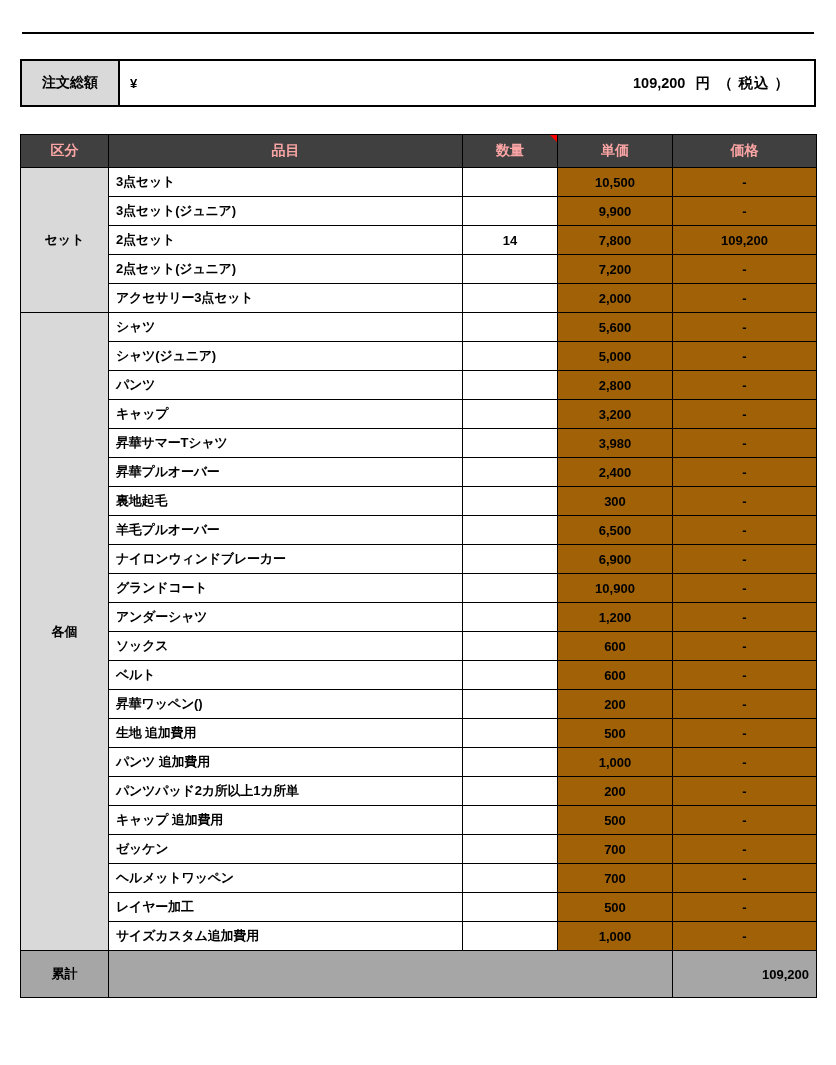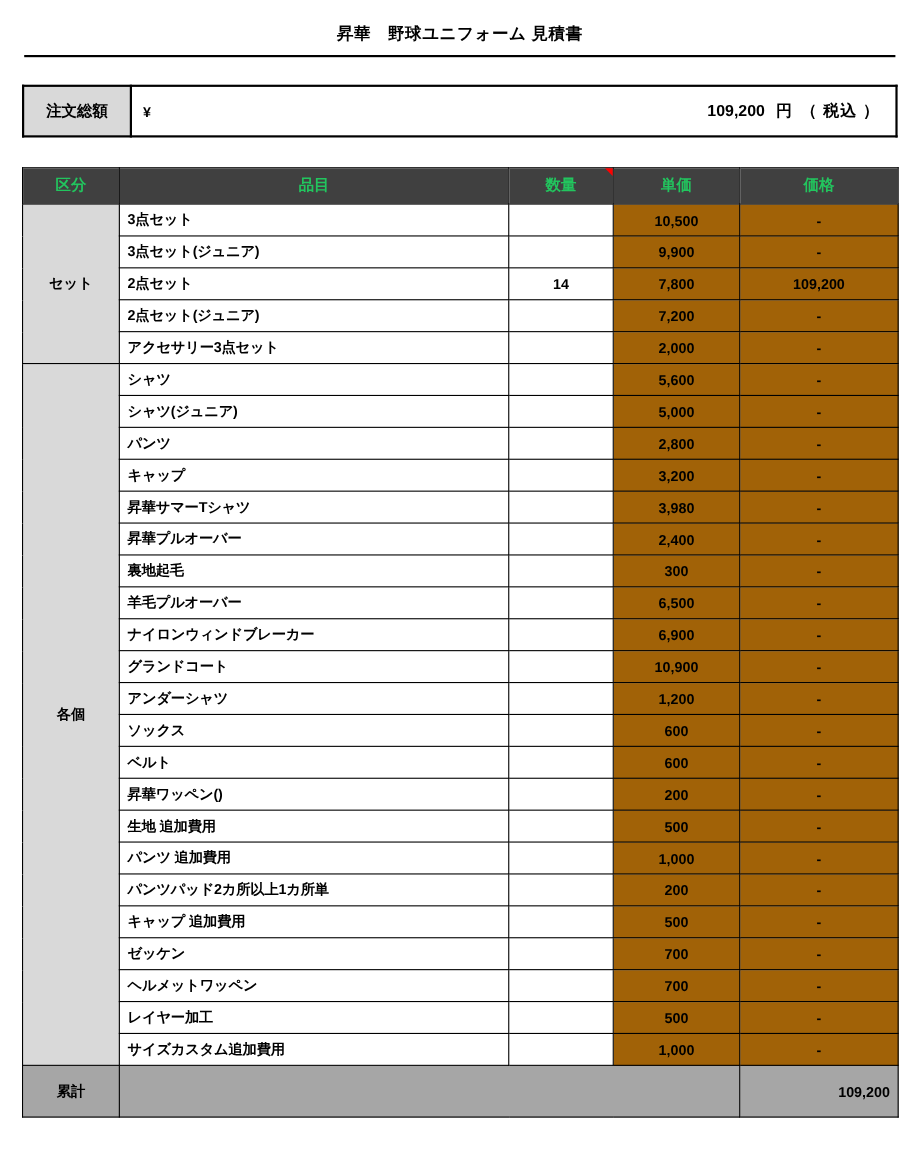--- a/index.html
+++ b/index.html
@@ -63,21 +63,21 @@
     background: #ffffff;
     text-align: left;
     position: relative;
   }
   .total-currency {
     font-size: 13px;
     font-weight: bold;
   }
   .total-amount-group {
     position: absolute;
-    right: 14px;
+    right: 24px;
     top: 50%;
     transform: translateY(-50%);
     font-size: 14.5px;
     font-weight: bold;
     white-space: nowrap;
   }
   .total-amount-group .amt { margin-right: 10px; }
   .total-amount-group .yen { margin-right: 8px; }
   .total-amount-group .tax { letter-spacing: 1px; }
 
@@ -95,21 +95,21 @@
     border: 1px solid #000000;
     font-size: 13px;
     height: 29px;
     padding: 0 7px;
     vertical-align: middle;
     font-weight: bold;
     box-sizing: border-box;
   }
   table.items thead th {
     background: #404040;
-    color: #22c55e;
+    color: #fca5a5;
     text-align: center;
     height: 33px;
     font-size: 14px;
     border-color: #000000;
     position: relative;
   }
   
   col.c-kubun { width: 88px; }
   col.c-hinmoku { width: 354px; }
   col.c-suryo { width: 95px; }
@@ -161,21 +161,20 @@
   td.grand-value {
     text-align: right;
     padding-right: 9px;
     font-size: 14px;
   }
 </style>
 </head>
 <body>
 
 <div class="title-block">
-  <div class="doc-title">昇華　野球ユニフォーム 見積書</div>
   <div class="title-rule"></div>
 </div>
 
 <div class="total-wrap">
   <table class="total-table">
     <tbody>
       <tr>
         <td class="total-label">注文総額</td>
         <td class="total-value">
           <span class="total-currency">¥</span>

